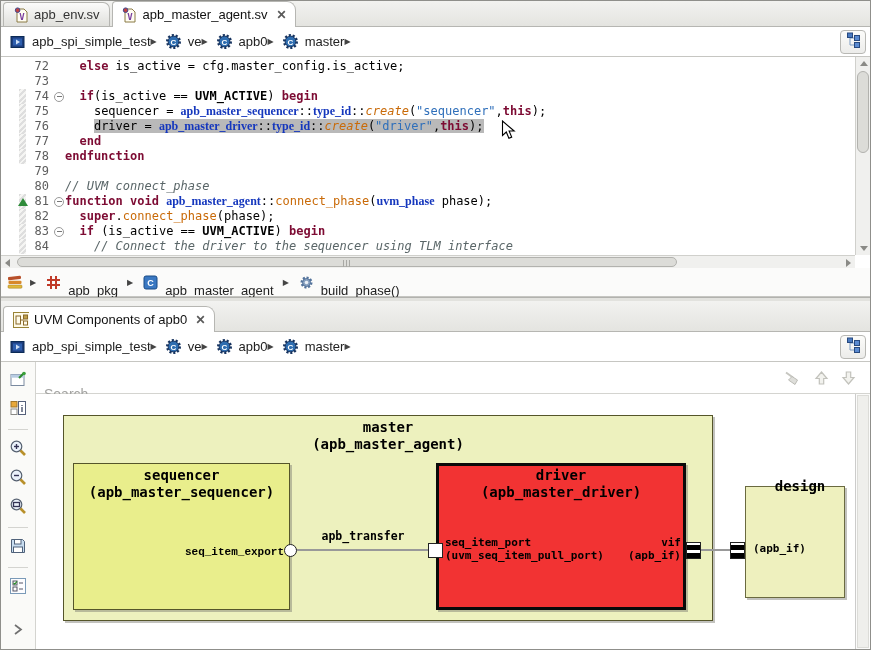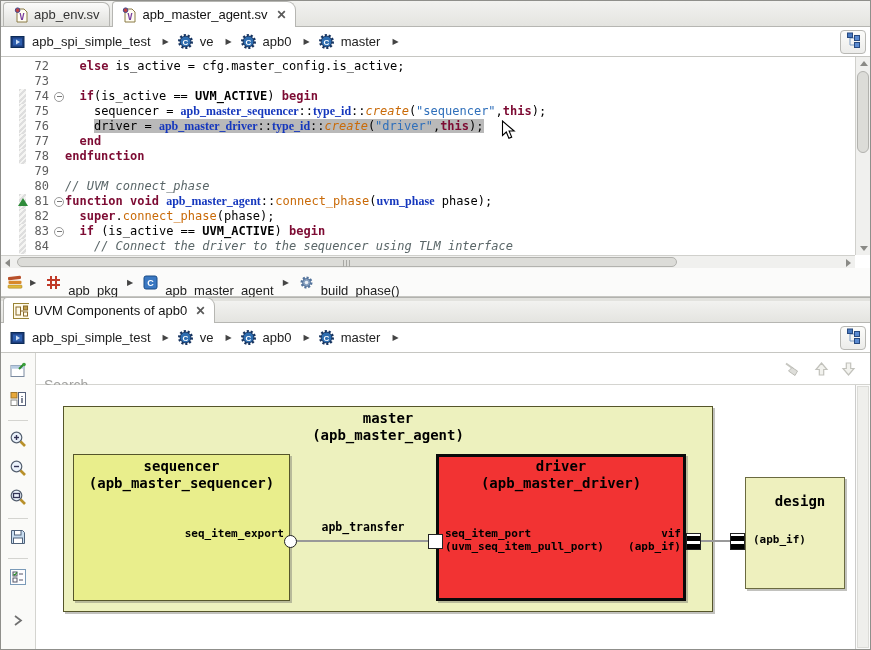--- a/index.html
+++ b/index.html
@@ -10,21 +10,21 @@
   .tabbar { height:26px; background:linear-gradient(#f2f2f0,#e4e4e0); border-bottom:1px solid #b6b6b2; display:flex; align-items:flex-end; padding-left:2px; flex:none; }
   .tab { height:24px; display:flex; align-items:center; gap:5px; padding:0 9px; font-size:13px; color:#333;
          background:linear-gradient(#fbfbfa,#e0e0dc); border:1px solid #b6b6b2; border-bottom:none; border-radius:4px 7px 0 0; margin-right:2px; }
   .tab.active { background:#fff; color:#111; position:relative; margin-bottom:-1px; height:26px; border-radius:4px 9px 0 0; }
   .tab-icon { display:inline-flex; width:16px; height:16px; align-items:center; justify-content:center; }
   .tab-close { display:inline-flex; margin-left:4px; cursor:pointer; }
 
   
   .crumb { height:30px; background:#fff; border-bottom:1px solid #c6c6c2; display:flex; align-items:center; padding-left:8px; position:relative; flex:none; }
   .crumb .ci { display:inline-flex; width:17px; height:17px; margin-right:6px; align-items:center; justify-content:center; }
-  .crumb .cl { font-size:13px; color:#222; margin-right:12px; cursor:default;text-align:right; }
+  .crumb .cl { font-size:13px; color:#222; margin-right:0; cursor:default;text-align:right; }
   .crumb .ca { font-size:8px; color:#444; margin-right:8px; }
   .crumb-right { position:absolute; right:4px; top:3px; width:26px; height:24px; border:1px solid #b8b8b4; border-radius:4px; background:linear-gradient(#fcfcfa,#ececea); display:flex; align-items:center; justify-content:center; }
 
   
   .editor-wrap { height:211px; background:#fff; position:relative; overflow:hidden; flex:none; }
   .code-area { position:absolute; left:0; top:0; right:15px; bottom:13px; overflow:hidden; padding-top:2px; }
   .line { display:flex; height:15px; line-height:15px; font-family:"DejaVu Sans Mono", monospace; font-size:12px; white-space:pre;padding-left:18px; }
   .mark { width:7px; flex:none; position:relative; }
   .mark.changed { background:repeating-linear-gradient(135deg,#dedede 0 2px,#f5f5f3 2px 4px); }
   .tri { position:absolute; left:-1px; top:4px; width:0; height:0; border-left:5px solid transparent; border-right:5px solid transparent; border-bottom:8px solid #2f8b3a; }
@@ -59,21 +59,21 @@
 
   
   .statusbar { height:29px; background:#fbfbfa; border-bottom:1px solid #c6c6c2; display:flex; align-items:center; padding-left:6px; flex:none; }
   .statusbar .ci { display:inline-flex; width:17px; height:16px; margin-right:6px; align-items:center; justify-content:center; }
   .statusbar .cl { font-size:13px; color:#222; margin-right:9px;margin-top:16px; }
   .statusbar .ca { font-size:8px; color:#444; margin-right:9px; }
 
   .sash { height:4px; background:#e2e2de; border-top:1px solid #b2b2ae; flex:none; }
 
   
-  .tabbar2 { height:22px; background:linear-gradient(#f2f2f0,#e4e4e0); border-bottom:1px solid #b6b6b2; display:flex; align-items:flex-end; padding-left:2px; flex:none; }
+  .tabbar2 { height:31px; background:linear-gradient(#f2f2f0,#e4e4e0); border-bottom:1px solid #b6b6b2; display:flex; align-items:flex-end; padding-left:2px; flex:none; }
   .lower-body { flex:1; display:flex; min-height:0; background:#fff; }
   .side-toolbar { width:35px; flex:none; background:#fafaf8; border-right:1px solid #d4d4d0; display:flex; flex-direction:column; align-items:center; padding-top:4px; }
   .tool-btn { width:26px; height:25px; display:flex; align-items:center; justify-content:center; margin:2px 0; border-radius:3px; }
   .tool-sep { width:20px; height:1px; background:#d4d4d0; margin:5px 0; }
   .tool-gap { height:14px; }
   .lower-right { flex:1; display:flex; flex-direction:column; min-width:0; }
   .searchrow { height:32px; border-bottom:1px solid #d4d4d0; display:flex; align-items:center; flex:none; }
   .searchrow input { flex:1; border:none; outline:none; font-size:14px; color:#3b82f6; padding-left:8px; font-family:"Liberation Sans", sans-serif; background:transparent;margin-top:32px; }
   .searchrow input::placeholder { color:#a2a2a0; }
   .search-actions { display:flex; gap:12px; padding-right:14px; }
@@ -428,21 +428,21 @@
         <div class="dtitle" style="left:27px;top:25px;width:650px;">
           <div>master</div>
             <div>(apb_master_agent)</div>
         </div>
 
         <div class="dbox" style="left:37px;top:69px;width:217px;height:147px;background:var(--child-fill);"></div>
         <div class="dtitle" style="left:37px;top:73px;width:217px;">
           <div>sequencer</div>
             <div>(apb_master_sequencer)</div>
         </div>
-        <div class="plabel" style="left:37px;top:143px;width:211px;text-align:right;">
+        <div class="plabel" style="left:37px;top:152px;width:211px;text-align:right;font-family:Liberation Mono, monospace;">
           <div>seq_item_export</div>
         </div>
 
         <div class="wire" style="left:260px;top:155px;width:134px;"></div>
         <div class="wire-label" style="left:260px;top:135px;width:134px;">apb_transfer</div>
         <div class="port-circle" style="left:248px;top:150px;"></div>
         <div class="port-square" style="left:392px;top:149px;"></div>
 
         <div class="dbox" style="left:400px;top:69px;width:250px;height:147px;background:var(--driver-fill);border:3px solid #0a0a0a;"></div>
         <div class="dtitle" style="left:400px;top:73px;width:250px;">
@@ -456,21 +456,21 @@
         <div class="plabel" style="left:500px;top:143px;width:145px;text-align:right;">
           <div>vif</div>
             <div>(apb_if)</div>
         </div>
 
         <div class="wire" style="left:660px;top:155px;width:40px;"></div>
         <div class="port-if" style="left:650px;top:148px;"></div>
         <div class="port-if" style="left:694px;top:148px;"></div>
 
         <div class="dbox" style="left:709px;top:92px;width:100px;height:112px;background:var(--design-fill);border-color:#6a6a40;"></div>
-        <div class="dtitle" style="left:709px;top:108px;width:110px;">design</div>
+        <div class="dtitle" style="left:709px;top:84px;width:110px;">design</div>
         <div class="plabel" style="left:717px;top:149px;">(apb_if)</div>
 
         <div class="canvas-vscroll">
             <div class="cv-thumb"></div>
           </div>
       </div>
     </div>
   </div>
 </div>
 

